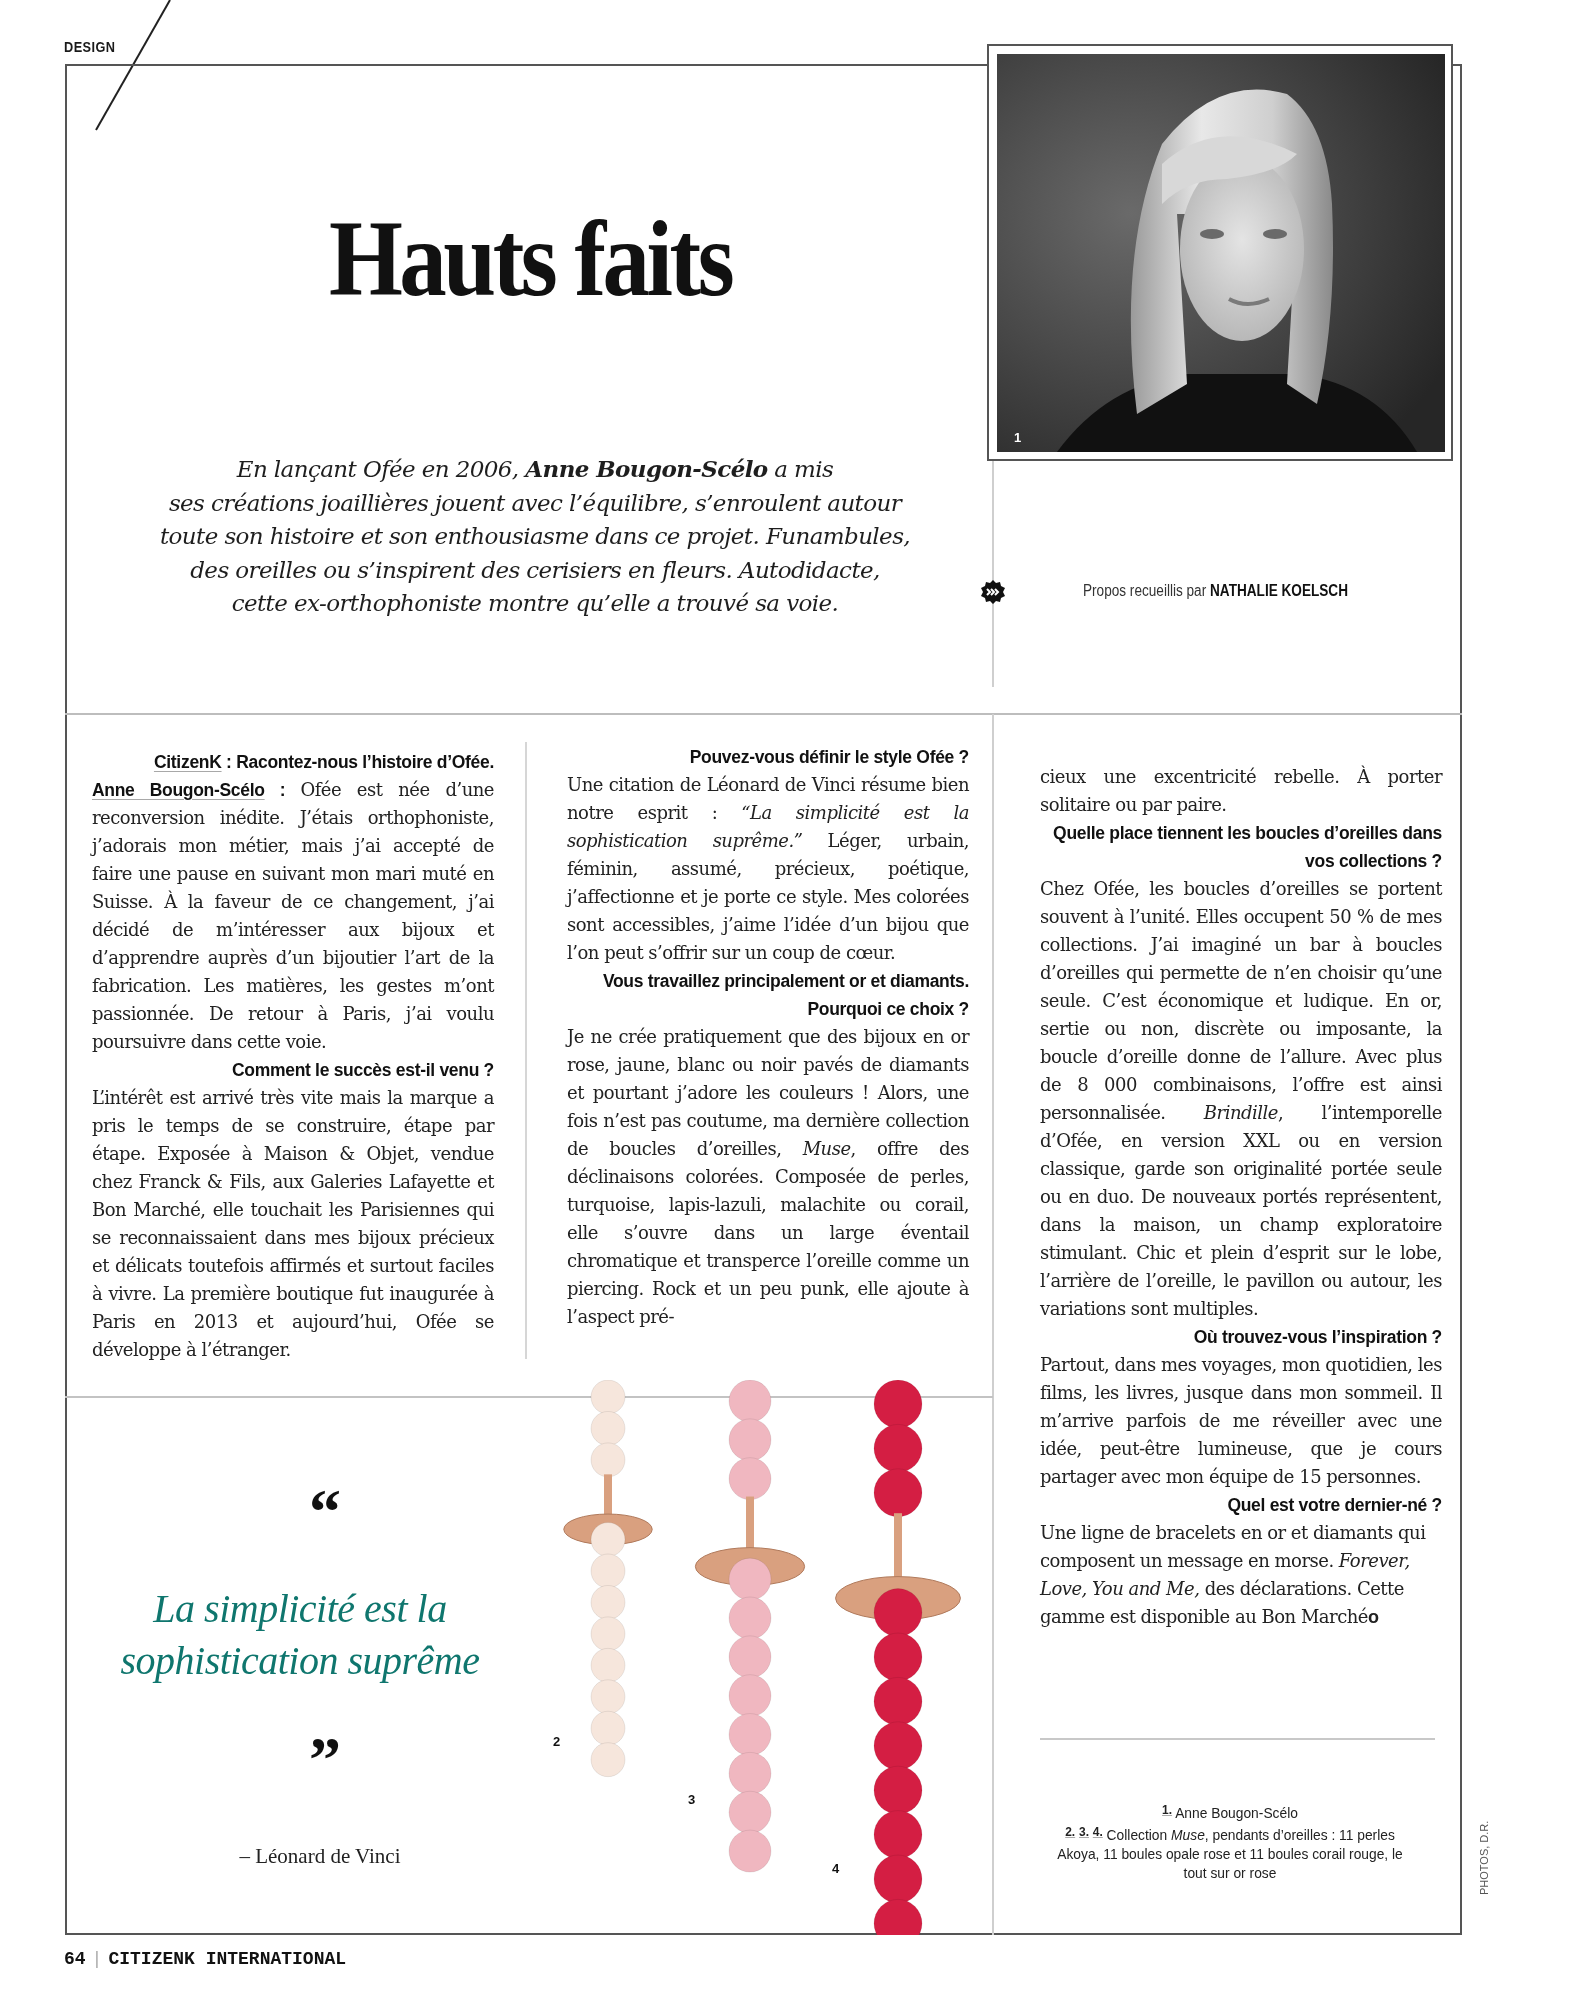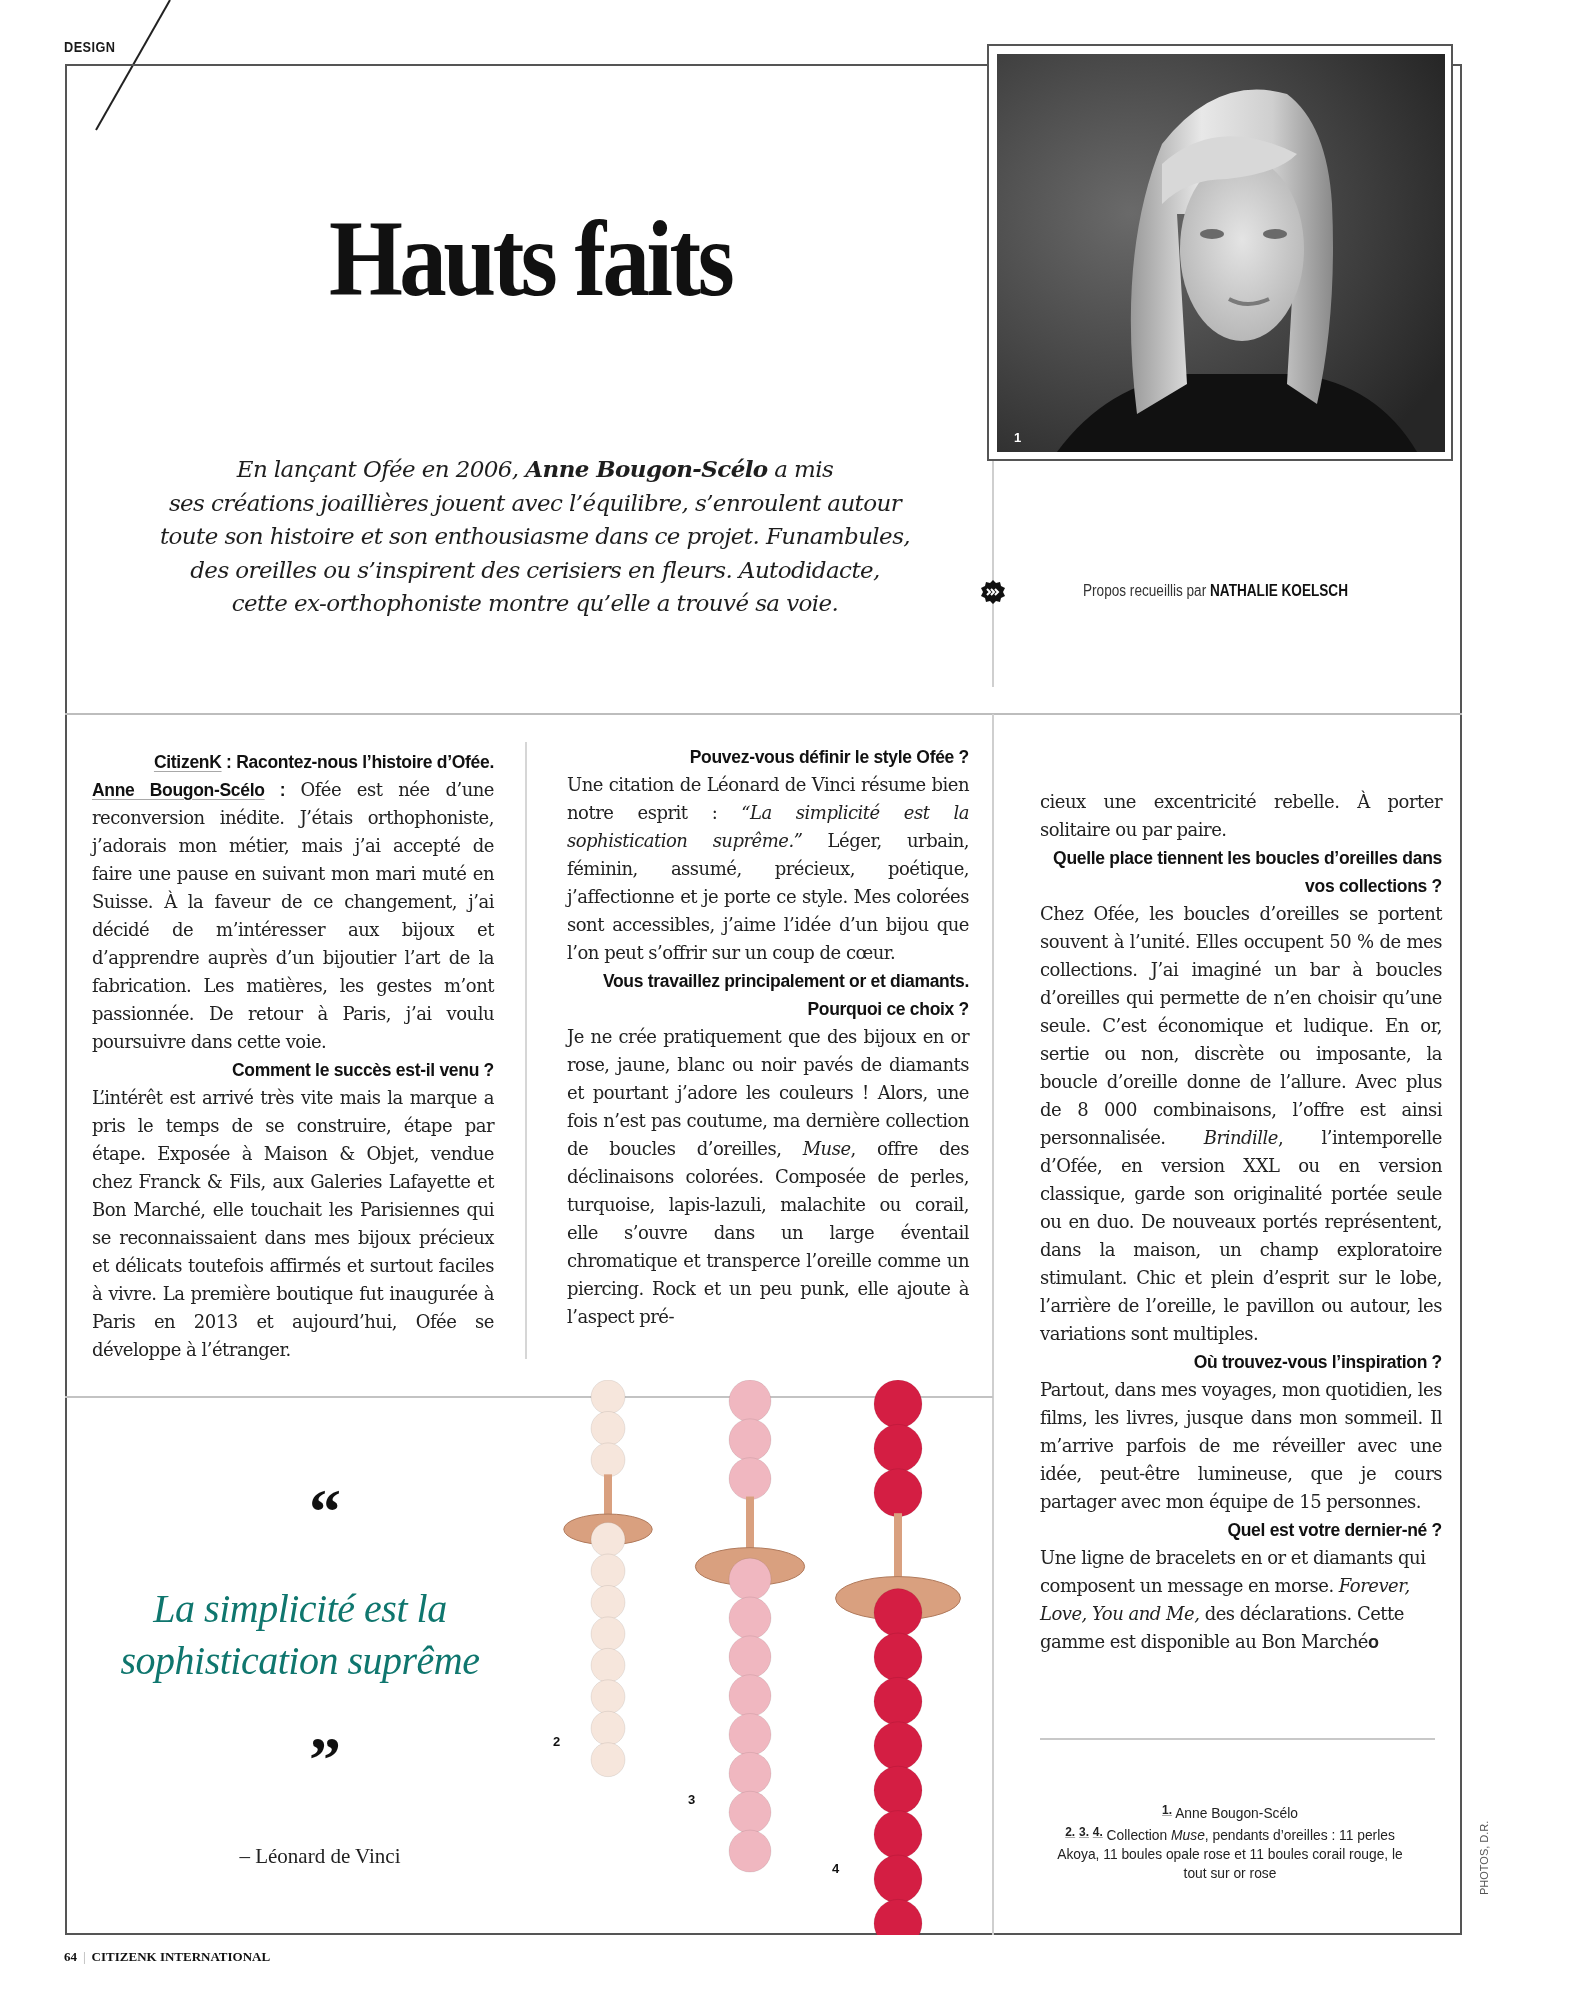--- a/index.html
+++ b/index.html
@@ -38,42 +38,42 @@
   .byline { left: 1083px; top: 582px; font-family: "Liberation Sans", sans-serif; font-size: 16px; color: #333; transform: scaleX(0.85); transform-origin: left; white-space: nowrap; }
   .byline b { color: #111; }
 
   
   .col { width: 402px; font-family: "DejaVu Serif", serif; font-size: 18px; line-height: 28px; color: #222; text-align: justify; letter-spacing: -0.5px; }
   .col p { margin: 0; }
   .q { font-family: "Liberation Sans", sans-serif; font-weight: 700; font-size: 17.5px; color: #111; letter-spacing: -0.3px; text-align: right; }
   .q u { text-decoration-color: #a8a8a8; text-underline-offset: 3px; }
   .col1 { left: 92px; top: 748px; }
   .col2 { left: 567px; top: 743px; }
-  .col3 { left: 1040px; top: 788px; }
+  .col3 { left: 1040px; top: 763px; }
   .col em { font-style: italic; }
 
   
   .pq-open { left: 270px; top: 1480px; width: 110px; text-align: center; font-family: "Liberation Serif", serif; font-weight: 700; font-size: 64px; line-height: 1; color: #111; }
   .pq-text { left: 110px; top: 1583px; width: 380px; text-align: center; font-family: "Liberation Serif", serif; font-style: italic; font-size: 40px; line-height: 52px; color: #0f766e; letter-spacing: -0.5px; }
   .pq-close { left: 270px; top: 1728px; width: 110px; text-align: center; font-family: "Liberation Serif", serif; font-weight: 700; font-size: 64px; line-height: 1; color: #111; }
   .pq-author { left: 140px; top: 1828px; width: 360px; text-align: center; font-family: "Liberation Serif", serif; font-size: 21px; color: #222; margin-top: 16px; }
 
   
   .earrings { left: 560px; top: 1380px; width: 420px; height: 555px; }
   .fig-num { font-family: "Liberation Sans", sans-serif; font-weight: 700; font-size: 13px; color: #111; }
 
   
   .caption { left: 1030px; top: 1800px; width: 400px; text-align: center; font-family: "Liberation Sans", sans-serif; font-size: 15px; line-height: 19px; color: #222; transform: scaleX(0.92); }
   .caption .n { font-weight: 700; text-decoration: underline; text-decoration-color: #aaa; font-size: 13px; vertical-align: 4px; }
 
   
   .credit { left: 1478px; top: 1895px; transform: rotate(-90deg); transform-origin: left top; font-family: "Liberation Sans", sans-serif; font-size: 11px; color: #555; white-space: nowrap; }
 
   
-  .footer { left: 64px; top: 1949px; font-family: Liberation Serif, serif; font-weight: 700; font-size: 13px; color: #111; white-space: nowrap; }
+  .footer { left: 64px; top: 1949px; font-family: Liberation Mono, monospace; font-weight: 700; font-size: 18px; color: #111; white-space: nowrap; }
   .footer .sep { color: #aaa; font-weight: 400; margin: 0 6px; }
 </style>
 </head>
 <body>
 
 <div class="abs section-tag">DESIGN</div>
 <svg class="abs diagonal" viewBox="0 0 90 132">
   <line x1="80" y1="0" x2="6" y2="130" stroke="#222" stroke-width="2"></line>
 </svg>
 

